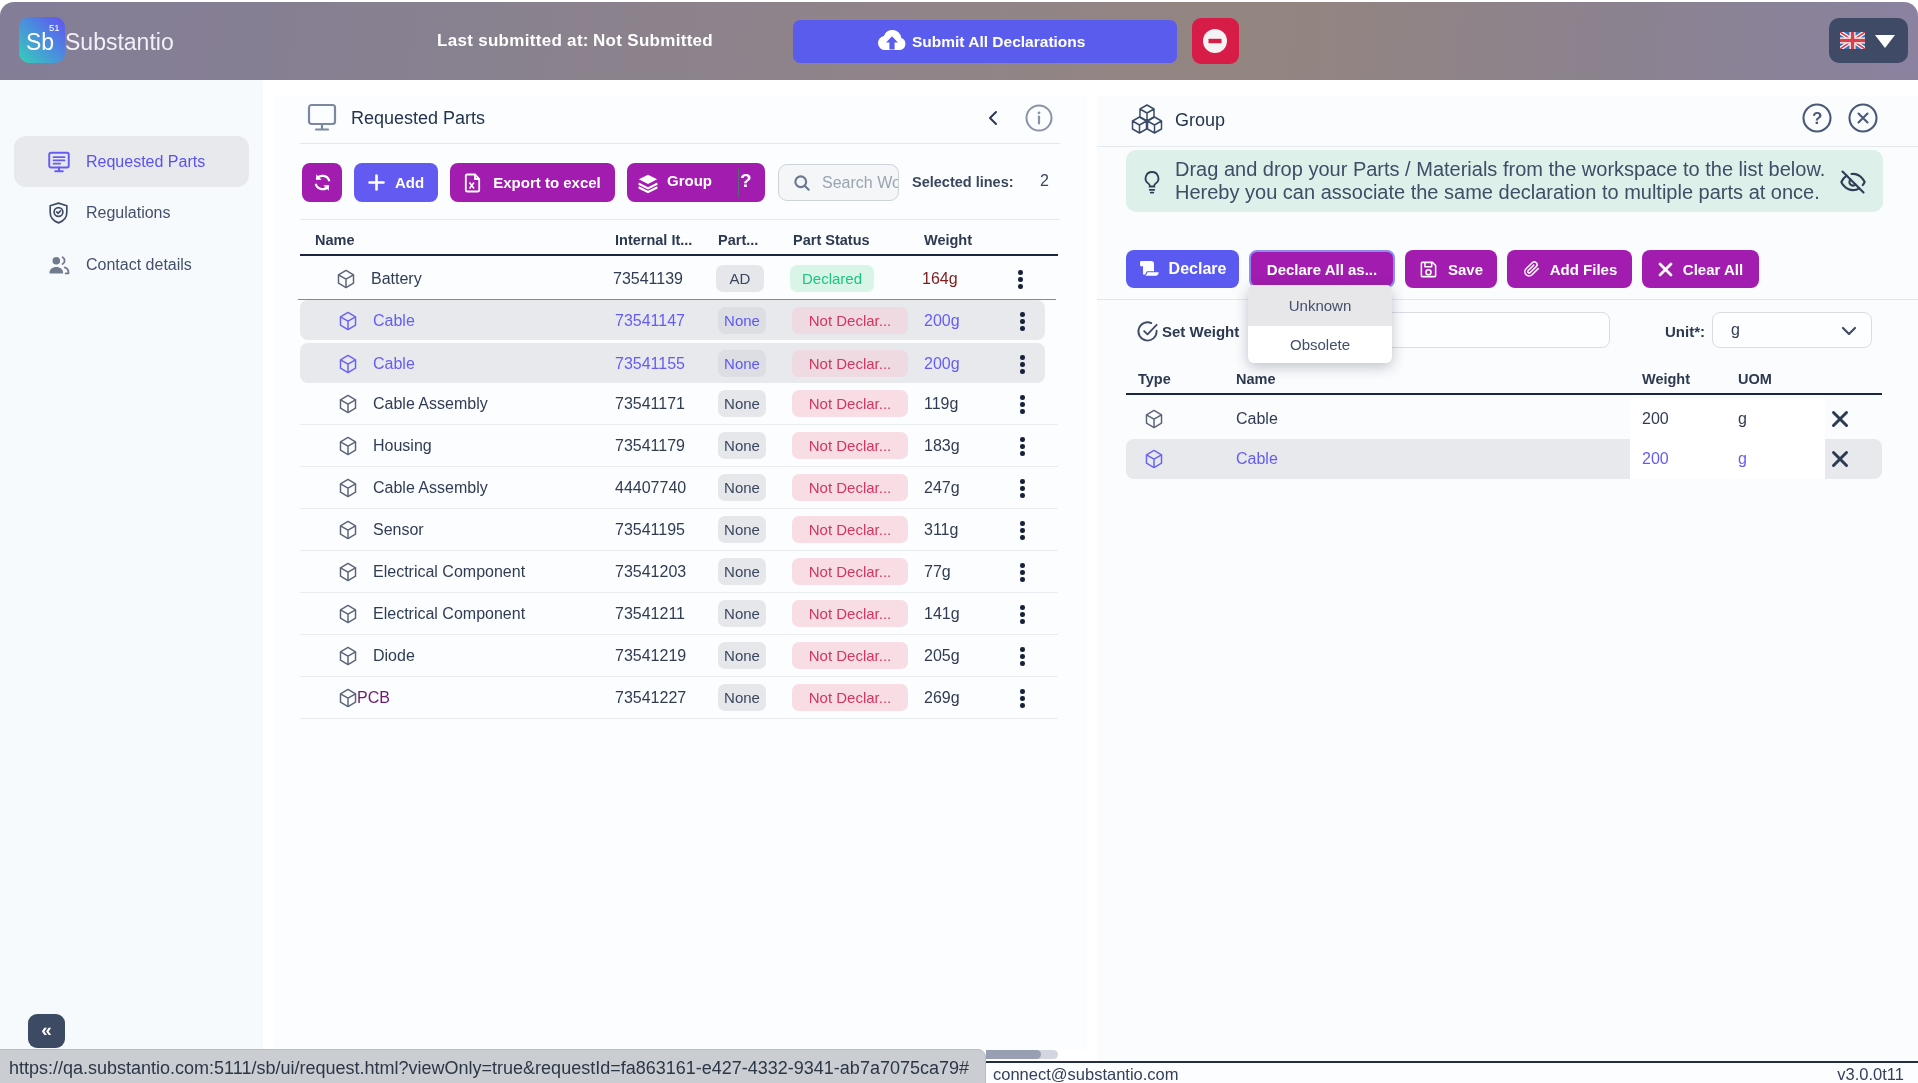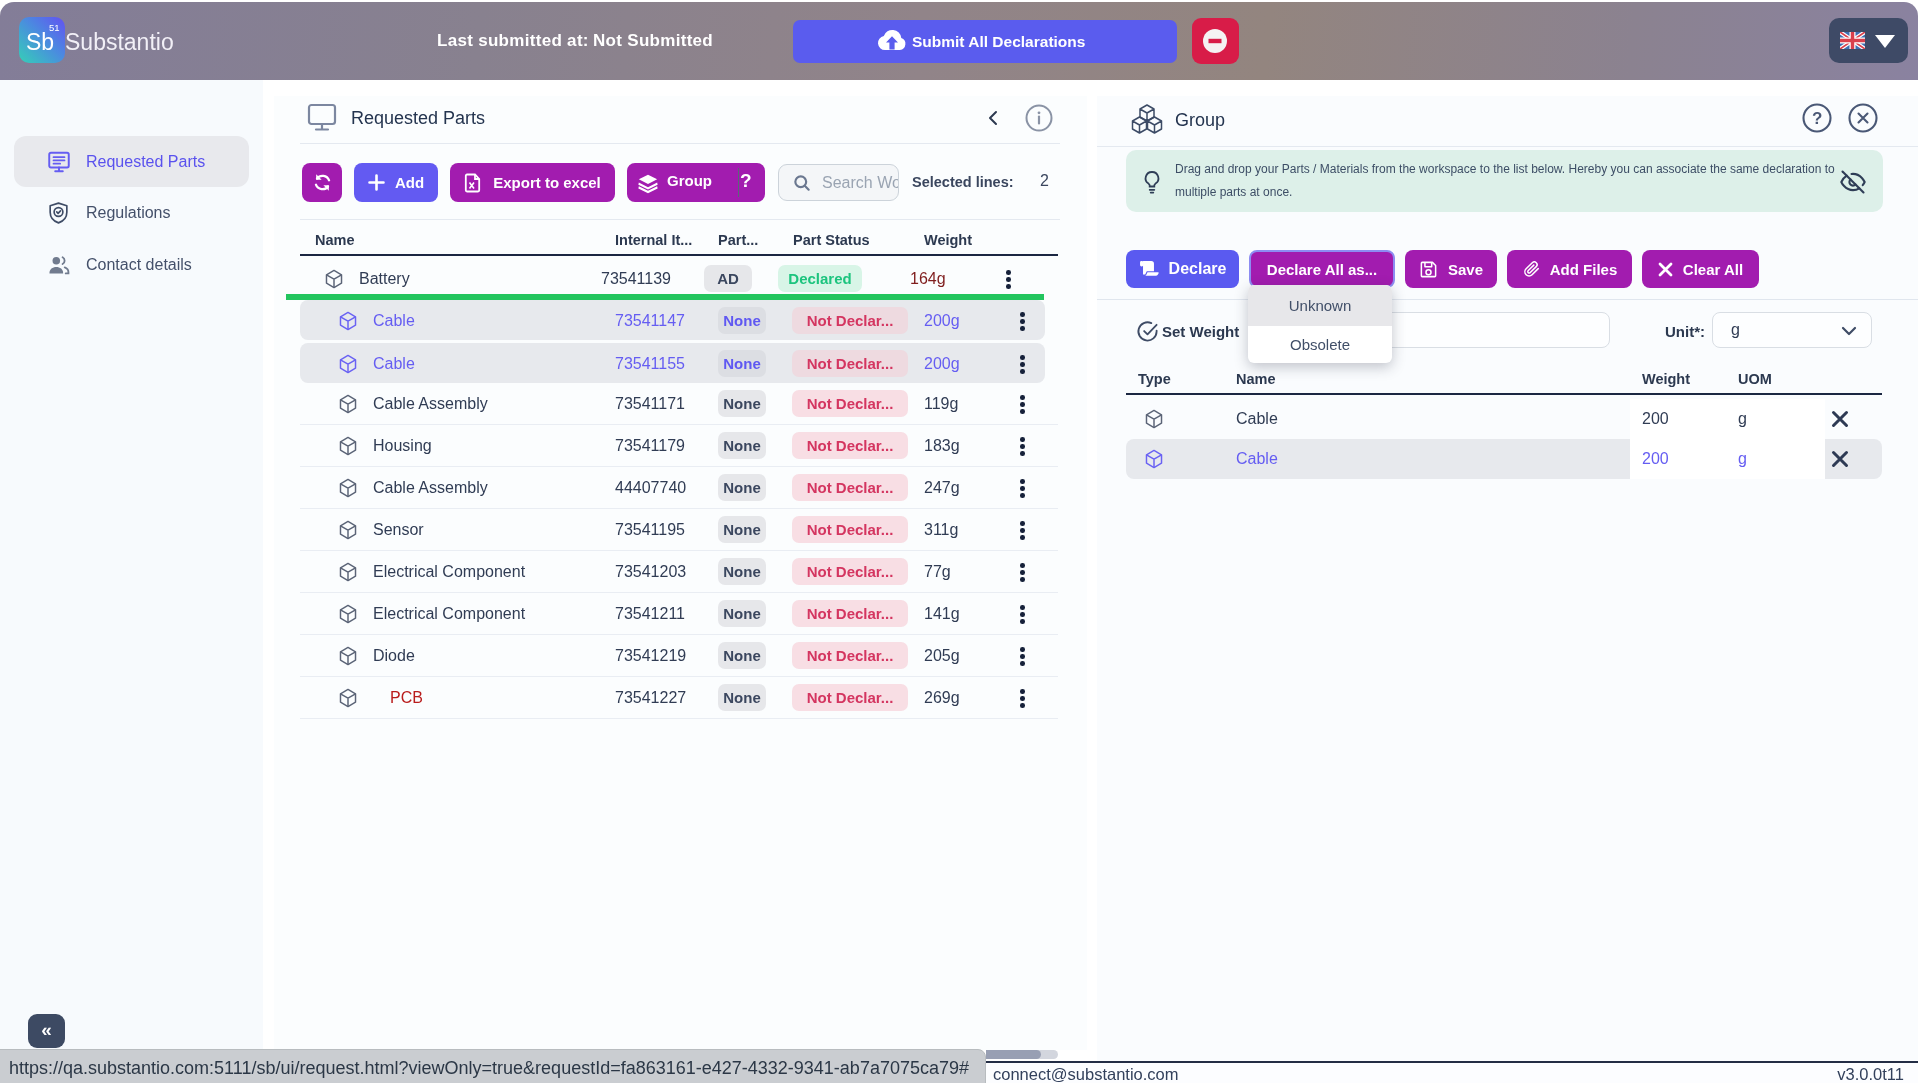--- a/index.html
+++ b/index.html
@@ -11,21 +11,21 @@
 #mainpanel{position:absolute;left:274px;top:96px;width:813px;height:954px;background:#fbfdfe;}
 #rightpanel{position:absolute;left:1097px;top:96px;width:821px;height:965px;background:#fafcfe;}
 .navitem{position:absolute;left:0;width:263px;height:50px;color:#44506a;font-size:16px;display:flex;align-items:center}
 .navitem .ntxt{position:absolute;left:86px}
 .navitem svg{position:absolute;left:46px}
 #selpill{position:absolute;left:14px;top:56px;width:235px;height:51px;background:#e8e9ed;border-radius:12px}
 .dkbtn{position:absolute;background:#a21caf;border-radius:8px;color:#fff;display:flex;align-items:center;justify-content:center;font-size:15px;font-weight:bold}
 .pubtn{position:absolute;background:#635af2;border-radius:8px;color:#fff;display:flex;align-items:center;justify-content:center;font-size:15px;font-weight:bold}
 .hdr-t{color:#24344f;font-size:18px;position:absolute}
 .bold{font-weight:bold}
-.badge{position:absolute;height:27px;border-radius:7px;display:flex;align-items:center;justify-content:center;font-size:15px;font-weight:bold;top:7px}
+.badge{position:absolute;height:27px;border-radius:7px;display:flex;align-items:center;justify-content:center;font-size:15px;font-weight:normal;top:7px}
 .cell{position:absolute;font-size:16px;color:#303c54;top:0;height:42px;display:flex;align-items:center}
 .kebab{position:absolute;left:719px;top:12px;width:6px;height:19px}
 .kebab i{position:absolute;left:1px;width:4.6px;height:4.6px;border-radius:50%;background:#16213a}
 footer{position:absolute;left:0;top:1061px;width:1918px;height:22px;background:#fcfdff;border-top:2px solid #232d45;font-size:16.5px;color:#33415c}
 #bubble{position:absolute;left:-2px;top:1049px;width:988px;height:40px;background:#cacdd1;border:1px solid #b8bcbf;border-radius:0 8px 0 0;font-size:18px;color:#2b3746}
 </style>
 </head>
 <body>
 <div id="topbar">
   <svg class="abs" style="left:19px;top:15px" width="46" height="46" viewBox="0 0 46 46">
@@ -152,21 +152,21 @@
   <div class="abs" style="left:766px;top:76px;font-size:16px;color:#3a465e">2</div>
 
   <div class="abs" style="left:26px;top:123px;width:760px;height:1px;background:#e4e9f0"></div>
   <div class="abs bold" style="left:41px;top:136px;font-size:14.5px;color:#2c3950">Name</div>
   <div class="abs bold" style="left:341px;top:136px;font-size:14.5px;color:#2c3950">Internal It...</div>
   <div class="abs bold" style="left:444px;top:136px;font-size:14.5px;color:#2c3950">Part...</div>
   <div class="abs bold" style="left:519px;top:136px;font-size:14.5px;color:#2c3950">Part Status</div>
   <div class="abs bold" style="left:650px;top:136px;font-size:14.5px;color:#2c3950">Weight</div>
   <div class="abs" style="left:26px;top:158px;width:758px;height:2px;background:#1b2742"></div>
   <div id="rows">
-  <div class="abs" style="left:12px;top:162px;width:758px;height:42px;border-bottom:6px solid #22c55e">
+  <div class="abs" style="left:24px;top:162px;width:758px;height:42px;border-bottom:1px solid #22c55e">
         <svg class="abs" style="left:37px;top:10px" width="22" height="22" viewBox="0 0 24 24" fill="none" stroke="#5b6477" stroke-width="1.6" stroke-linejoin="round">
           <path d="M12 2.7 20.2 7.4v9.2L12 21.3 3.8 16.6V7.4z"></path>
           <path d="M3.8 7.4 12 12.1l8.2-4.7M12 12.1v9.2"></path>
         </svg>
         <div class="cell" style="left:73px;color:#303c54">Battery</div>
         <div class="cell" style="left:315px;color:#303c54">73541139</div>
         <div class="badge" style="left:418px;width:48px;background:#e6e7ea;color:#3b475f">AD</div>
         <div class="badge" style="left:492px;width:84px;background:#d8f5e7;color:#1cc47e">Declared</div>
         <div class="cell" style="left:624px;color:#7f1d1d">164g</div>
         <div class="kebab">
@@ -317,21 +317,21 @@
           <i style="top:0"></i>
           <i style="top:7px"></i>
           <i style="top:14px"></i>
         </div>
       </div>
   <div class="abs" style="left:26px;top:581px;width:758px;height:42px;border-bottom:1px solid #e9edf3">
         <svg class="abs" style="left:37px;top:10px" width="22" height="22" viewBox="0 0 24 24" fill="none" stroke="#5b6477" stroke-width="1.6" stroke-linejoin="round">
           <path d="M12 2.7 20.2 7.4v9.2L12 21.3 3.8 16.6V7.4z"></path>
           <path d="M3.8 7.4 12 12.1l8.2-4.7M12 12.1v9.2"></path>
         </svg>
-        <div class="cell" style="left:90px;color:#b91c1c">PCB</div>
+        <div class="cell" style="left:57px;color:#701a75">PCB</div>
         <div class="cell" style="left:315px;color:#303c54">73541227</div>
         <div class="badge" style="left:418px;width:48px;background:#e6e7ea;color:#3b475f">None</div>
         <div class="badge" style="left:492px;width:116px;background:#f8dee4;color:#d43560">Not Declar...</div>
         <div class="cell" style="left:624px;color:#303c54">269g</div>
         <div class="kebab">
           <i style="top:0"></i>
           <i style="top:7px"></i>
           <i style="top:14px"></i>
         </div>
       </div>
@@ -352,21 +352,21 @@
       <circle cx="15" cy="15" r="13.5"></circle>
       <path d="M10.5 10.5l9 9M19.5 10.5l-9 9" stroke-linecap="round"></path>
     </svg>
   <div class="abs" style="left:0;top:50px;width:821px;height:1px;background:#e4e9f0"></div>
 
   <div class="abs" style="left:29px;top:54px;width:757px;height:62px;background:#ddf0e9;border-radius:10px"></div>
   <svg class="abs" style="left:46px;top:74px" width="18" height="25" viewBox="0 0 18 25" fill="none" stroke="#2f3e57" stroke-width="1.8" stroke-linecap="round">
       <path d="M9 2a6.3 6.3 0 0 1 3.5 11.6c-.8.6-1.2 1.1-1.2 2v.9H6.7v-.9c0-.9-.4-1.4-1.2-2A6.3 6.3 0 0 1 9 2z"></path>
       <path d="M6.7 19.8h4.6M7.7 22.6h2.6"></path>
     </svg>
-  <div class="abs" style="left:78px;top:62px;width:660px;font-size:12px;color:#3d4e66;line-height:23px">Drag and drop your Parts / Materials from the workspace to the list below. Hereby you can associate the same declaration to multiple parts at once.</div>
+  <div class="abs" style="left:78px;top:62px;width:660px;font-size:20px;color:#3d4e66;line-height:23px">Drag and drop your Parts / Materials from the workspace to the list below. Hereby you can associate the same declaration to multiple parts at once.</div>
   <svg class="abs" style="left:742px;top:72px" width="28" height="28" viewBox="0 0 24 24" fill="none" stroke="#2f3e57" stroke-width="1.8" stroke-linecap="round" stroke-linejoin="round">
       <path d="M9.88 9.88a3 3 0 1 0 4.24 4.24"></path>
       <path d="M10.73 5.08A10.4 10.4 0 0 1 12 5c7 0 10 7 10 7a13.2 13.2 0 0 1-1.67 2.68"></path>
       <path d="M6.61 6.61A13.5 13.5 0 0 0 2 12s3 7 10 7a9.7 9.7 0 0 0 5.39-1.61"></path>
       <path d="M3 3l18 18"></path>
     </svg>
 
   <div class="pubtn bold" style="left:29px;top:154px;width:113px;height:38px;background:#5a5af0;font-size:16px">
     <svg style="margin-right:9px" width="21" height="18" viewBox="0 0 24 20" fill="#fff">
         <rect x="1.2" y="0.8" width="3.6" height="6.2" rx="1.6"></rect>

